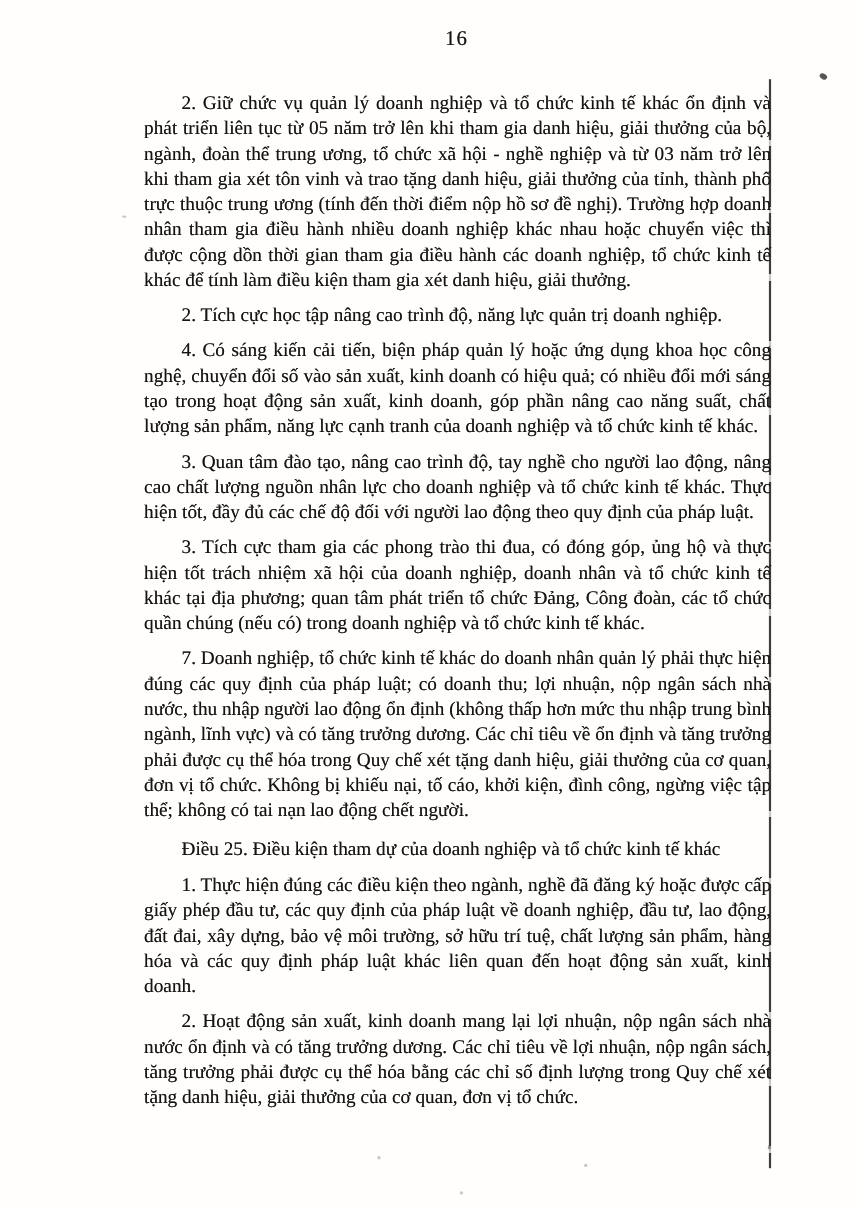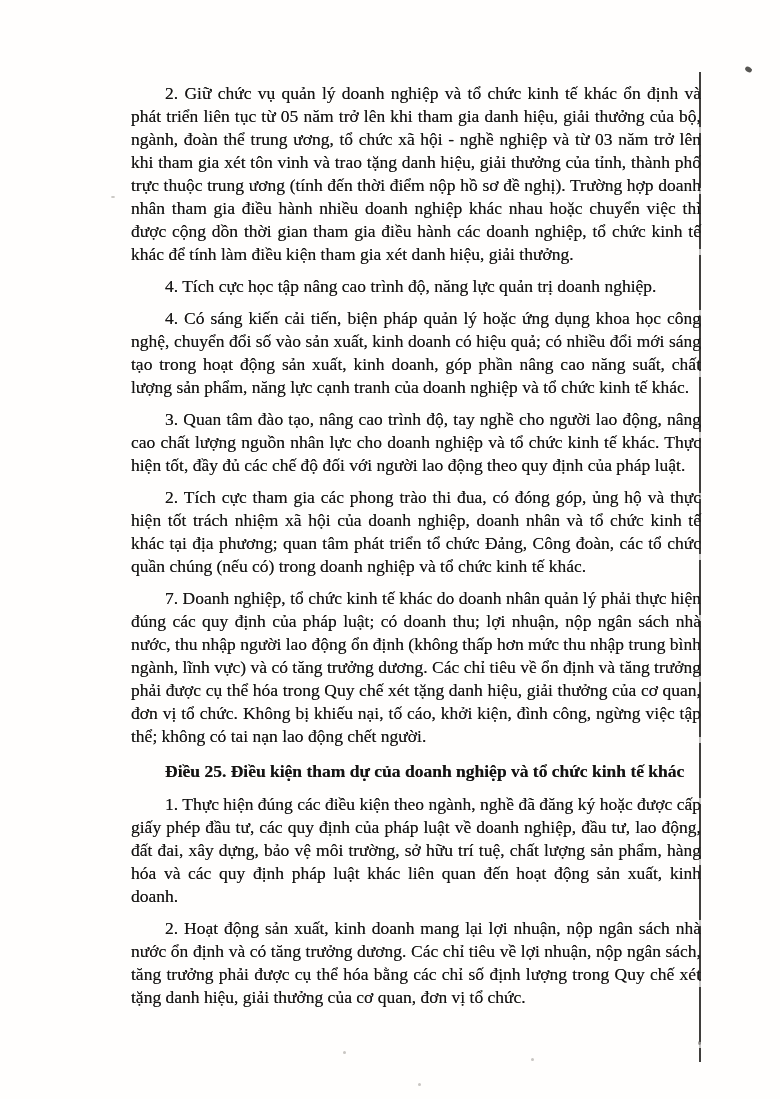--- a/index.html
+++ b/index.html
@@ -34,21 +34,21 @@
       font-size: 17.5px;
       line-height: 23px;
       text-align: justify;
       text-shadow: 0 0 0.5px rgba(20,20,20,0.65);
     }
     .content p {
       margin: 0 0 9px 0;
       text-indent: 34px;
     }
     .content p.heading {
-      font-weight: bold;
+      font-weight: normal;
       margin: 12px 0 10px 0;
     }
     .scan-line {
       position: absolute;
       left: 699px;
       top: 72px;
       width: 2px;
       height: 990px;
       background: repeating-linear-gradient(
         to bottom,
@@ -79,27 +79,28 @@
     .speck.s2 { left: 343px; top: 1051px; width: 3px; height: 3px; }
     .speck.s3 { left: 531px; top: 1058px; width: 3px; height: 3px; }
     .speck.s4 { left: 418px; top: 1083px; width: 3px; height: 3px; }
     .speck.s5 { left: 698px; top: 1041px; width: 3px; height: 4px; background:#55524e; }
   </style>
 </head>
 <body>
 
 <div class="page">
 
+  <div class="page-number">16</div>
 
   <div class="content">
     <p>2. Giữ chức vụ quản lý doanh nghiệp và tổ chức kinh tế khác ổn định và phát triển liên tục từ 05 năm trở lên khi tham gia danh hiệu, giải thưởng của bộ, ngành, đoàn thể trung ương, tổ chức xã hội - nghề nghiệp và từ 03 năm trở lên khi tham gia xét tôn vinh và trao tặng danh hiệu, giải thưởng của tỉnh, thành phố trực thuộc trung ương (tính đến thời điểm nộp hồ sơ đề nghị). Trường hợp doanh nhân tham gia điều hành nhiều doanh nghiệp khác nhau hoặc chuyển việc thì được cộng dồn thời gian tham gia điều hành các doanh nghiệp, tổ chức kinh tế khác để tính làm điều kiện tham gia xét danh hiệu, giải thưởng.</p>
-    <p>4. Tích cực học tập nâng cao trình độ, năng lực quản trị doanh nghiệp.</p>
+    <p>2. Tích cực học tập nâng cao trình độ, năng lực quản trị doanh nghiệp.</p>
     <p>4. Có sáng kiến cải tiến, biện pháp quản lý hoặc ứng dụng khoa học công nghệ, chuyển đổi số vào sản xuất, kinh doanh có hiệu quả; có nhiều đổi mới sáng tạo trong hoạt động sản xuất, kinh doanh, góp phần nâng cao năng suất, chất lượng sản phẩm, năng lực cạnh tranh của doanh nghiệp và tổ chức kinh tế khác.</p>
     <p>3. Quan tâm đào tạo, nâng cao trình độ, tay nghề cho người lao động, nâng cao chất lượng nguồn nhân lực cho doanh nghiệp và tổ chức kinh tế khác. Thực hiện tốt, đầy đủ các chế độ đối với người lao động theo quy định của pháp luật.</p>
-    <p>2. Tích cực tham gia các phong trào thi đua, có đóng góp, ủng hộ và thực hiện tốt trách nhiệm xã hội của doanh nghiệp, doanh nhân và tổ chức kinh tế khác tại địa phương; quan tâm phát triển tổ chức Đảng, Công đoàn, các tổ chức quần chúng (nếu có) trong doanh nghiệp và tổ chức kinh tế khác.</p>
+    <p>3. Tích cực tham gia các phong trào thi đua, có đóng góp, ủng hộ và thực hiện tốt trách nhiệm xã hội của doanh nghiệp, doanh nhân và tổ chức kinh tế khác tại địa phương; quan tâm phát triển tổ chức Đảng, Công đoàn, các tổ chức quần chúng (nếu có) trong doanh nghiệp và tổ chức kinh tế khác.</p>
     <p>7. Doanh nghiệp, tổ chức kinh tế khác do doanh nhân quản lý phải thực hiện đúng các quy định của pháp luật; có doanh thu; lợi nhuận, nộp ngân sách nhà nước, thu nhập người lao động ổn định (không thấp hơn mức thu nhập trung bình ngành, lĩnh vực) và có tăng trưởng dương. Các chỉ tiêu về ổn định và tăng trưởng phải được cụ thể hóa trong Quy chế xét tặng danh hiệu, giải thưởng của cơ quan, đơn vị tổ chức. Không bị khiếu nại, tố cáo, khởi kiện, đình công, ngừng việc tập thể; không có tai nạn lao động chết người.</p>
     <p class="heading">Điều 25. Điều kiện tham dự của doanh nghiệp và tổ chức kinh tế khác</p>
     <p>1. Thực hiện đúng các điều kiện theo ngành, nghề đã đăng ký hoặc được cấp giấy phép đầu tư, các quy định của pháp luật về doanh nghiệp, đầu tư, lao động, đất đai, xây dựng, bảo vệ môi trường, sở hữu trí tuệ, chất lượng sản phẩm, hàng hóa và các quy định pháp luật khác liên quan đến hoạt động sản xuất, kinh doanh.</p>
     <p>2. Hoạt động sản xuất, kinh doanh mang lại lợi nhuận, nộp ngân sách nhà nước ổn định và có tăng trưởng dương. Các chỉ tiêu về lợi nhuận, nộp ngân sách, tăng trưởng phải được cụ thể hóa bằng các chỉ số định lượng trong Quy chế xét tặng danh hiệu, giải thưởng của cơ quan, đơn vị tổ chức.</p>
   </div>
 
   <div class="scan-line"></div>
   <div class="ink-mark"></div>
   <div class="speck s1"></div>
   <div class="speck s2"></div>

